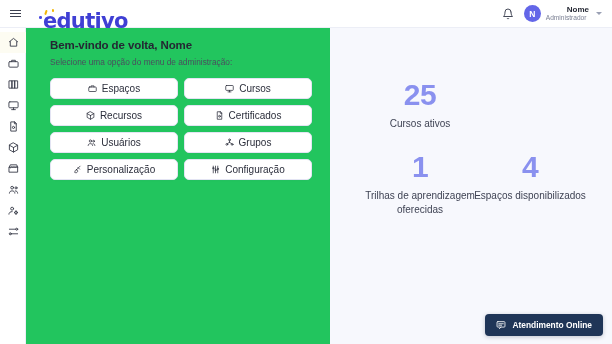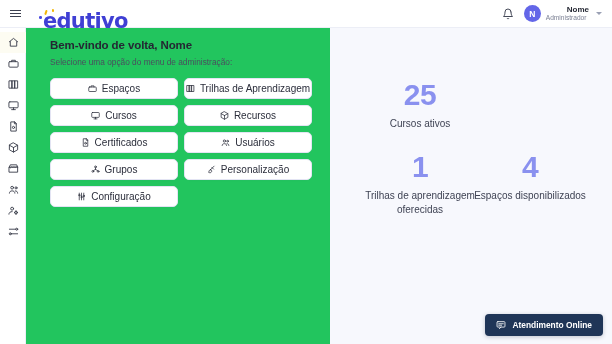--- a/index.html
+++ b/index.html
@@ -395,30 +395,20 @@
     <div class="menu-btn">
       <span class="mi">
         <svg width="9" height="9" viewBox="0 0 24 24" fill="none" stroke="#2b2e3b" stroke-width="2" stroke-linecap="round" stroke-linejoin="round">
           <rect x="2" y="8" width="20" height="12" rx="2"></rect>
             <path d="M8 8V5h8v3"></path>
         </svg>
       </span>
       <span>Espaços</span>
     </div>
 
-    <div class="menu-btn">
-      <span class="mi">
-        <svg width="9" height="9" viewBox="0 0 24 24" fill="none" stroke="#2b2e3b" stroke-width="2" stroke-linecap="round" stroke-linejoin="round">
-          <path d="M3 4h6v16H3z"></path>
-            <path d="M15 4h6v16h-6z"></path>
-            <path d="M9 4h6v16H9z"></path>
-        </svg>
-      </span>
-      <span>Trilhas de Aprendizagem</span>
-    </div>
 
     <div class="menu-btn">
       <span class="mi">
         <svg width="9" height="9" viewBox="0 0 24 24" fill="none" stroke="#2b2e3b" stroke-width="2" stroke-linecap="round" stroke-linejoin="round">
           <rect x="2" y="4" width="20" height="13" rx="2"></rect>
             <path d="M8 21h8"></path>
             <path d="M12 17v4"></path>
         </svg>
       </span>
       <span>Cursos</span>

